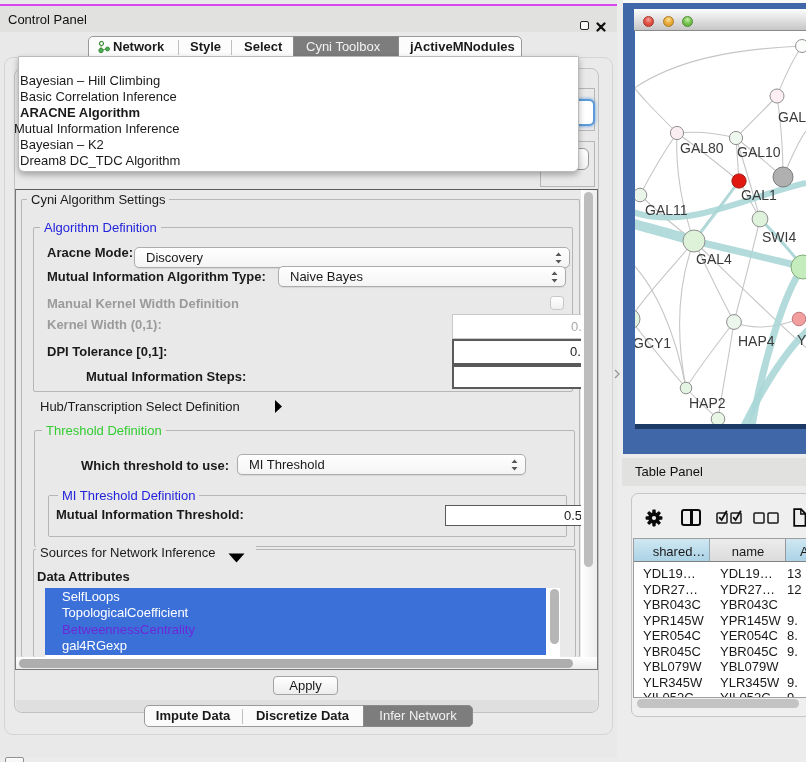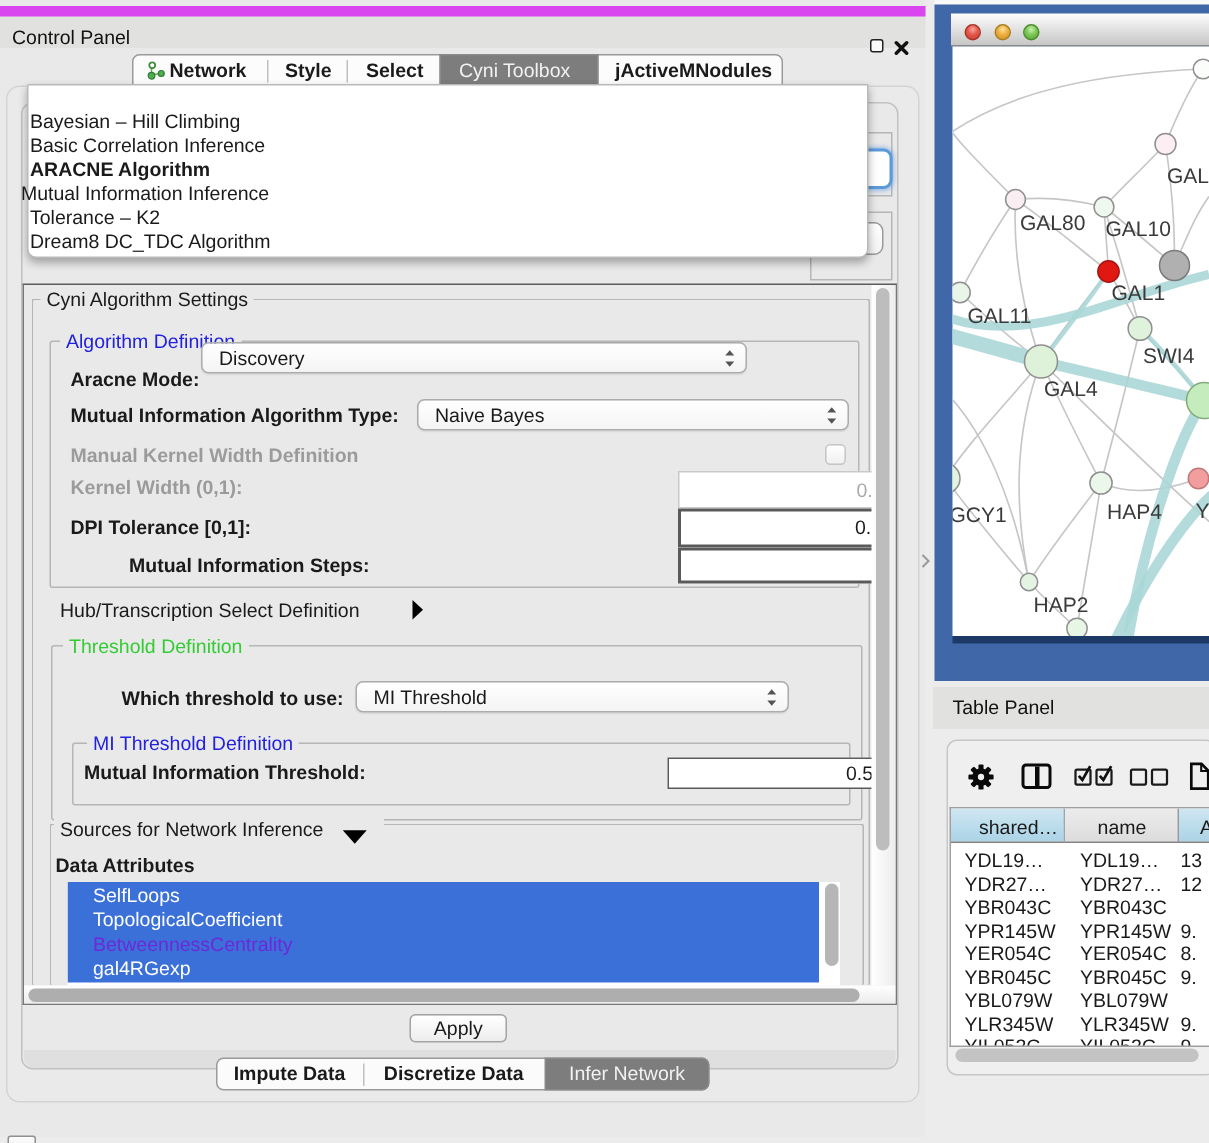--- a/index.html
+++ b/index.html
@@ -15,21 +15,21 @@
 .combo .ct{left:11px;top:2px;height:16px;line-height:16px;white-space:nowrap;}
 .arr{right:6px;top:3px;width:9px;height:14px;}
 .fld{background:#fff;margin-left:28px;}
 .tabtxt{height:22px;line-height:22px;text-align:center;}
 </style>
 </head>
 <body>
 <div id="page">
 
 <div style="left:0;top:4;width:617px;height:758px;background:#e9e9e9;"></div>
-<div id="titlebar" style="left:0;top:4px;width:617px;height:28px;background:#e1e1df;border-top:7px solid #d946ef;">
+<div id="titlebar" style="left:0;top:4px;width:617px;height:28px;background:#e1e1df;border-top:2px solid #d946ef;">
   <div class="lbl" style="left:8px;top:6px;color:#111;">Control Panel</div>
   <div style="left:580px;top:15px;width:9px;height:9px;border:1.5px solid #222;border-radius:2px;background:#fafafa;"></div>
   <svg style="left:596px;top:15.5px;" width="10" height="10" viewBox="0 0 13 13">
         <path d="M2 2 L11 11 M11 2 L2 11" stroke="#111" stroke-width="3" stroke-linecap="round"></path>
       </svg>
 </div>
 
 <div style="left:4px;top:57px;width:609px;height:678px;background:#eaeaea;border:1px solid #d4d4d4;border-radius:9px;"></div>
 
 <div style="left:14px;top:68px;width:585px;height:645px;background:#e9e9e9;border:1px solid #c2c2c2;border-radius:8px;"></div>
@@ -59,21 +59,21 @@
 <div style="left:15px;top:189px;width:583px;height:481px;border:1px solid #787878;border-top-color:#5c5c5c;background:#e9e9e9;"></div>
 
 <div class="grp" style="left:21px;top:199px;width:559px;height:458px;border-bottom:none;">
   <div class="glab" style="left:5px;">Cyni Algorithm Settings</div>
 </div>
 
 <div class="grp" style="left:33px;top:227px;width:540px;height:165px;">
   <div class="glab" style="left:6px;color:#2222dd;">Algorithm Definition</div>
 </div>
 <div class="lbl b" style="left:47px;top:245px;">Aracne Mode:</div>
-<div class="combo" style="left:134px;top:228px;width:364px;">
+<div class="combo" style="left:134px;top:247px;width:436px;">
   <div class="ct">Discovery</div>
   <svg class="arr" viewBox="0 0 9 14">
         <path d="M1.5 5 L4.5 1.5 L7.5 5 Z M1.5 9 L4.5 12.5 L7.5 9 Z" fill="#555"></path>
       </svg>
 </div>
 <div class="lbl b" style="left:47px;top:269px;">Mutual Information Algorithm Type:</div>
 <div class="combo" style="left:278px;top:266px;width:288px;">
   <div class="ct">Naive Bayes</div>
   <svg class="arr" viewBox="0 0 9 14">
         <path d="M1.5 5 L4.5 1.5 L7.5 5 Z M1.5 9 L4.5 12.5 L7.5 9 Z" fill="#555"></path>
@@ -147,21 +147,21 @@
 <div style="left:242px;top:709px;width:1px;height:15px;background:#c0c0c0;"></div>
 <div class="tabtxt" style="left:144px;top:705px;width:98px;font-weight:bold;">Impute Data</div>
 <div class="tabtxt" style="left:242px;top:705px;width:121px;font-weight:bold;">Discretize Data</div>
 <div class="tabtxt" style="left:363px;top:705px;width:110px;color:#f2f2f2;">Infer Network</div>
 
 <div style="left:18px;top:55.5px;width:561px;height:116px;background:#fff;border:1px solid #b9b9b9;border-radius:1px 1px 6px 6px;box-shadow:0 3px 6px rgba(0,0,0,0.3);"></div>
 <div class="lbl" style="left:20px;top:73px;text-align:right;">Bayesian – Hill Climbing</div>
 <div class="lbl" style="left:20px;top:89px;">Basic Correlation Inference</div>
 <div class="lbl b" style="left:20px;top:105px;">ARACNE Algorithm</div>
 <div class="lbl" style="left:14px;top:121px;">Mutual Information Inference</div>
-<div class="lbl" style="left:20px;top:137px;">Tolerance – K2</div>
+<div class="lbl" style="left:20px;top:137px;">Bayesian – K2</div>
 <div class="lbl" style="left:20px;top:153px;">Dream8 DC_TDC Algorithm</div>
 
 <svg style="left:614px;top:369px;" width="6" height="10" viewBox="0 0 6 10">
       <path d="M1 1 L5 5 L1 9" fill="none" stroke="#9a9a9a" stroke-width="1.4"></path>
     </svg>
 
 <div style="left:5px;top:757px;width:19px;height:12px;background:linear-gradient(#fdfdfd,#e8e8e8);border:1px solid #909090;border-radius:2px;"></div>
 
 <div style="left:623px;top:0;width:183px;height:2.5px;background:#fafafa;"></div>
 <div style="left:623px;top:2.5px;width:183px;height:451.5px;background:#4068a8;"></div>

